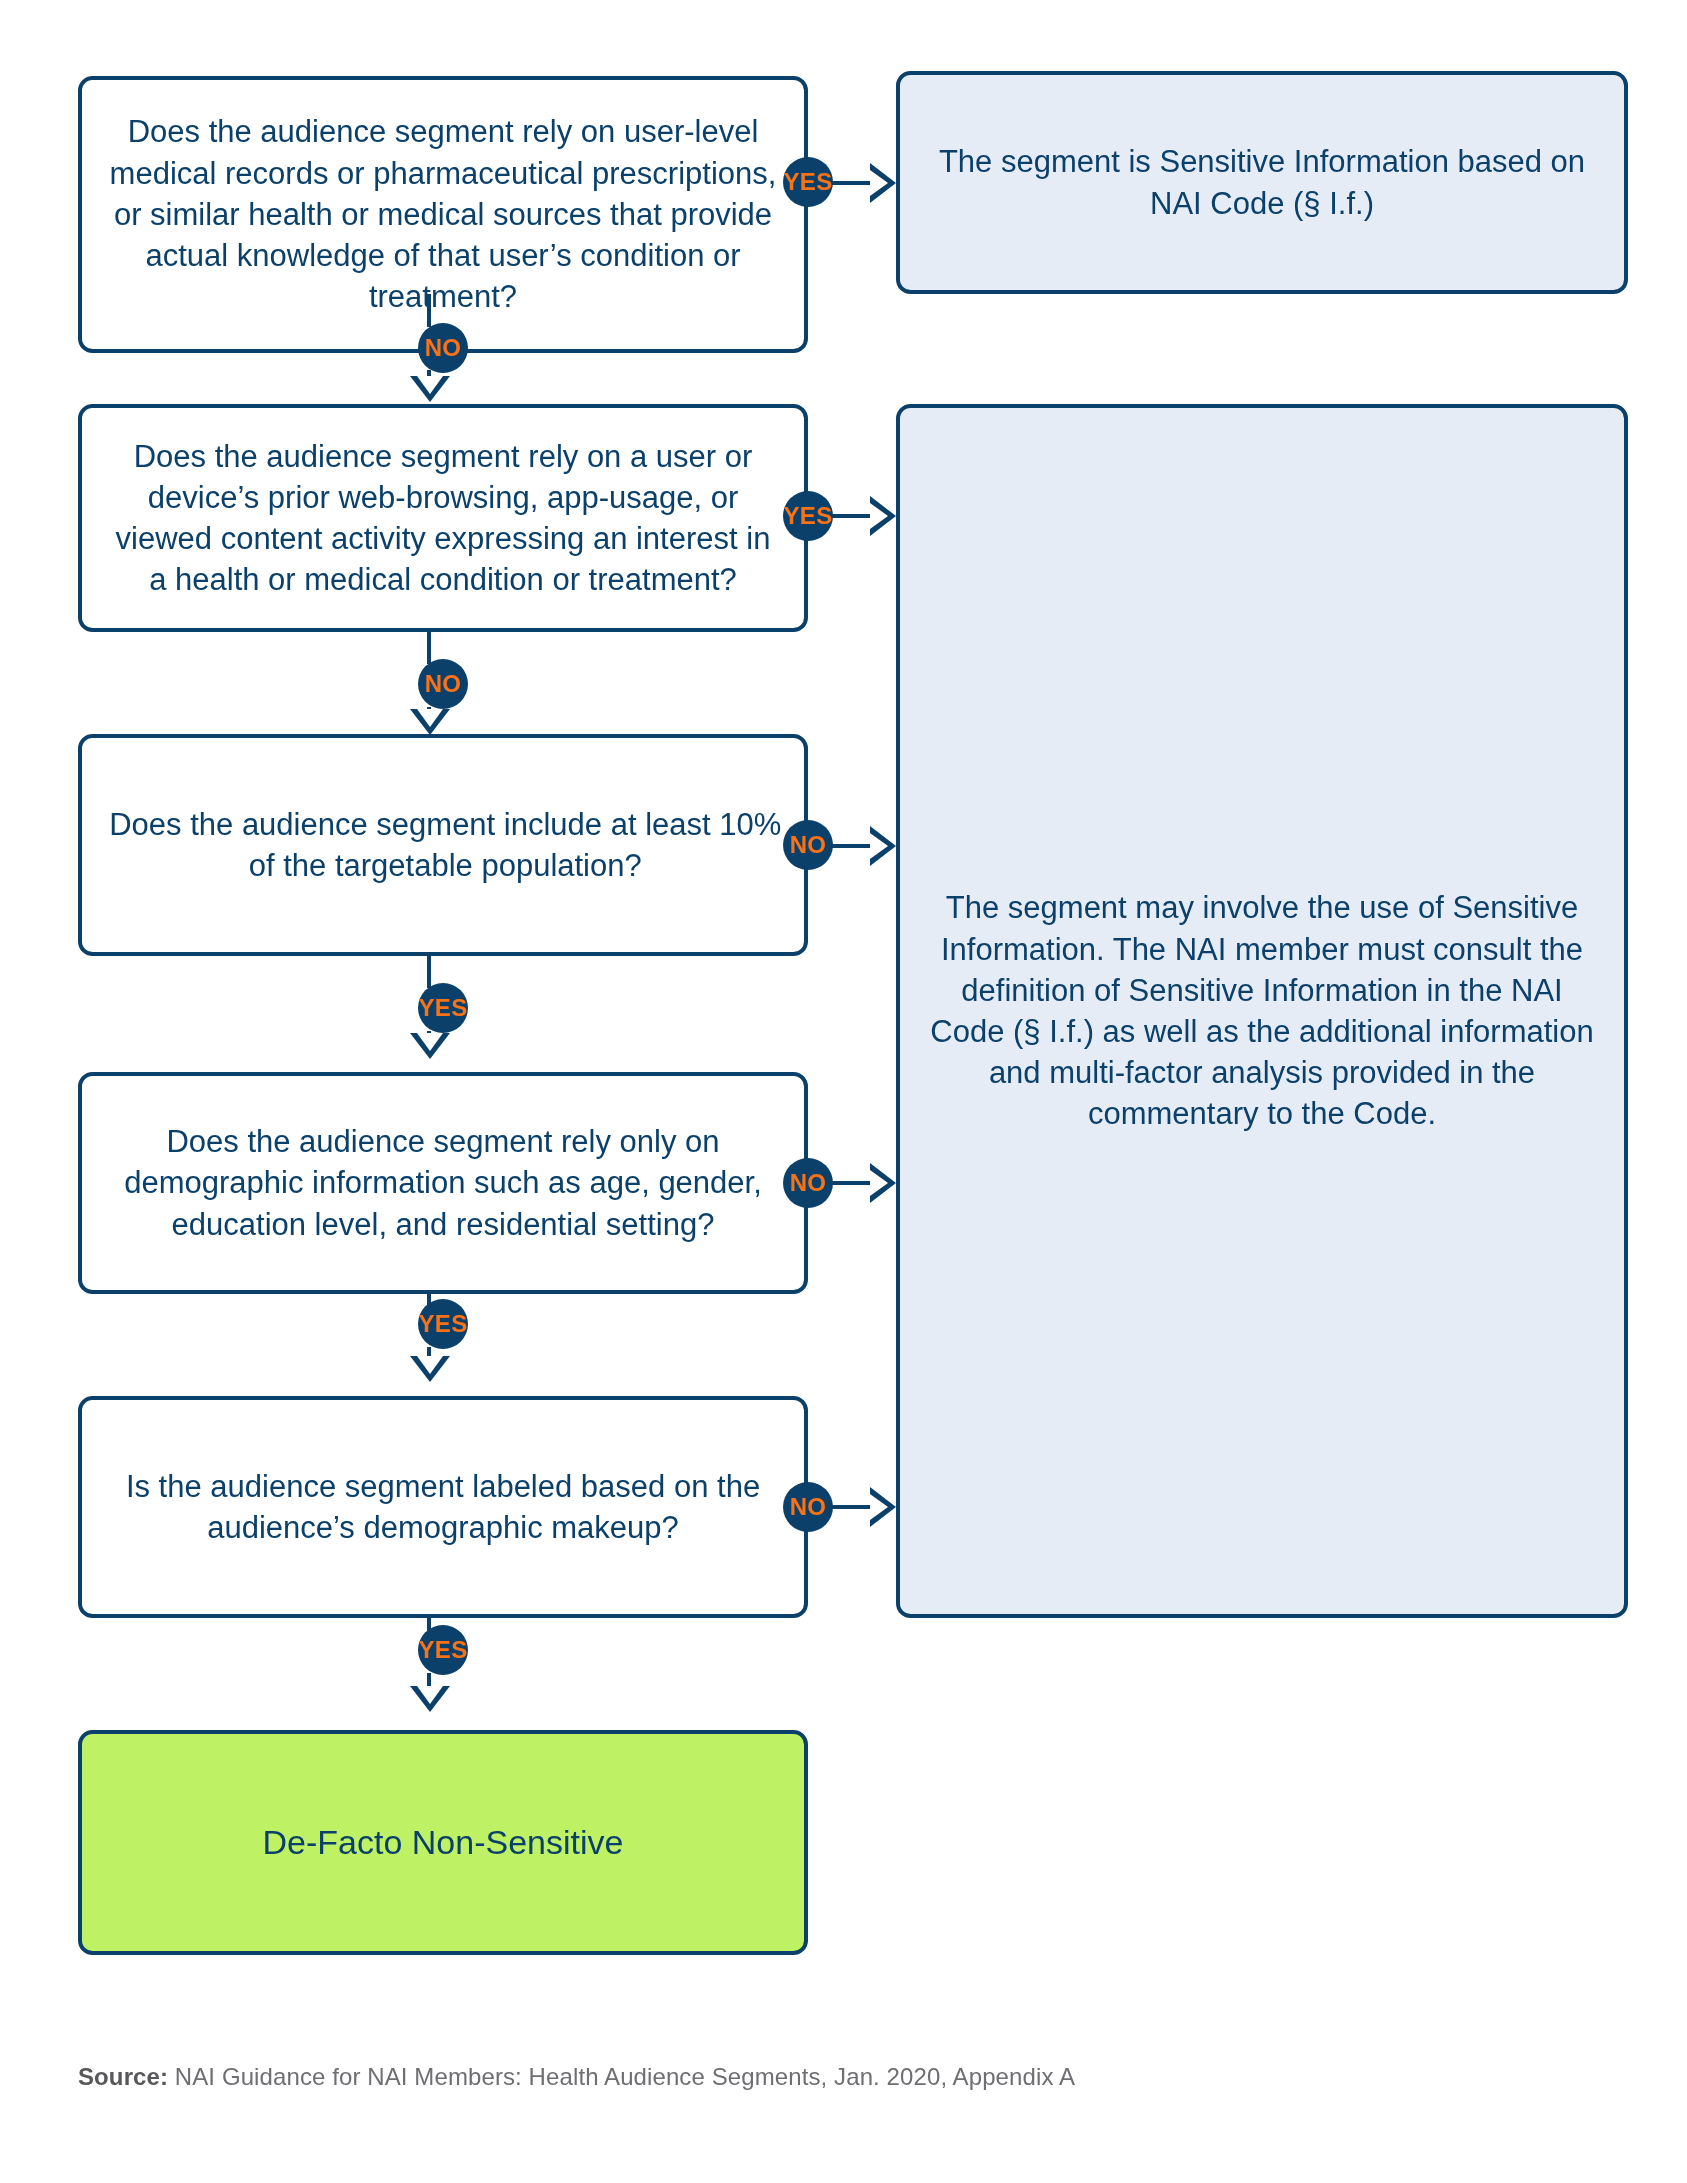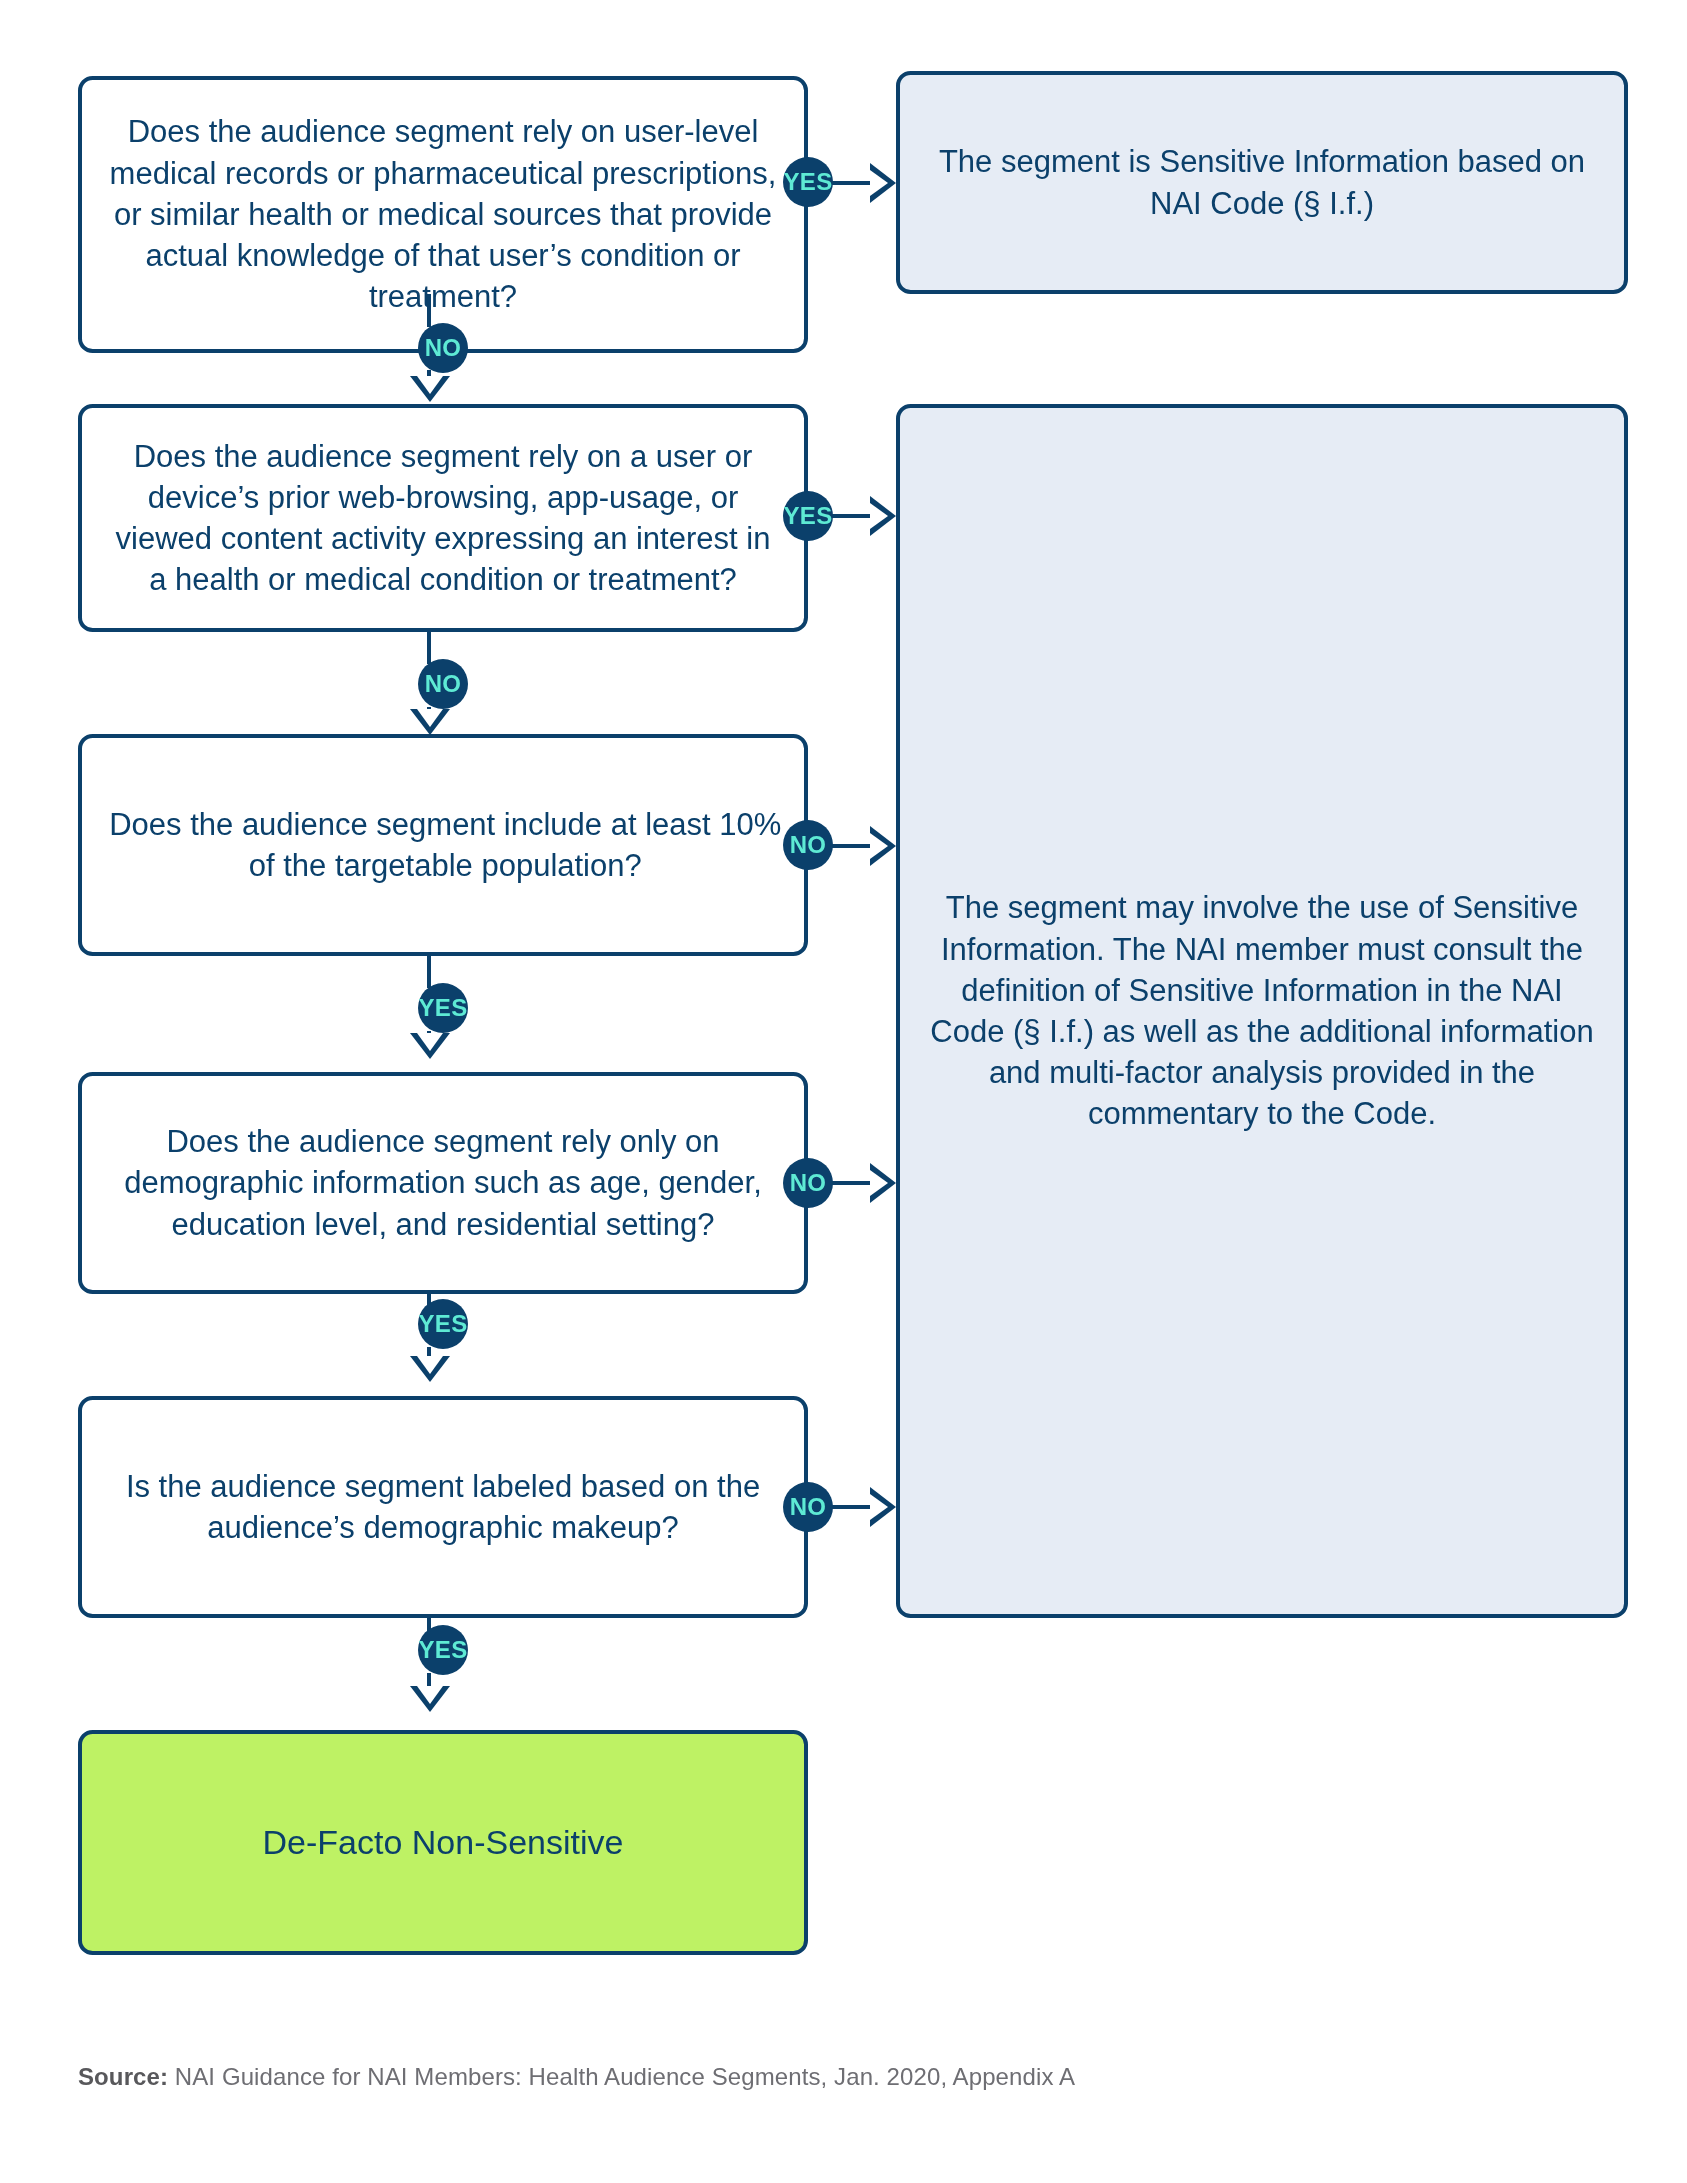--- a/index.html
+++ b/index.html
@@ -59,21 +59,21 @@
     background: #0B406B;
   }
 
   
   .badge {
     position: absolute;
     width: 50px;
     height: 50px;
     border-radius: 50%;
     background: #0B406B;
-    color: #5eead4;
+    color: #f97316;
     font-size: 24px;
     font-weight: bold;
     letter-spacing: 0.3px;
     display: flex;
     align-items: center;
     justify-content: center;
     z-index: 4;
   }
 
   

